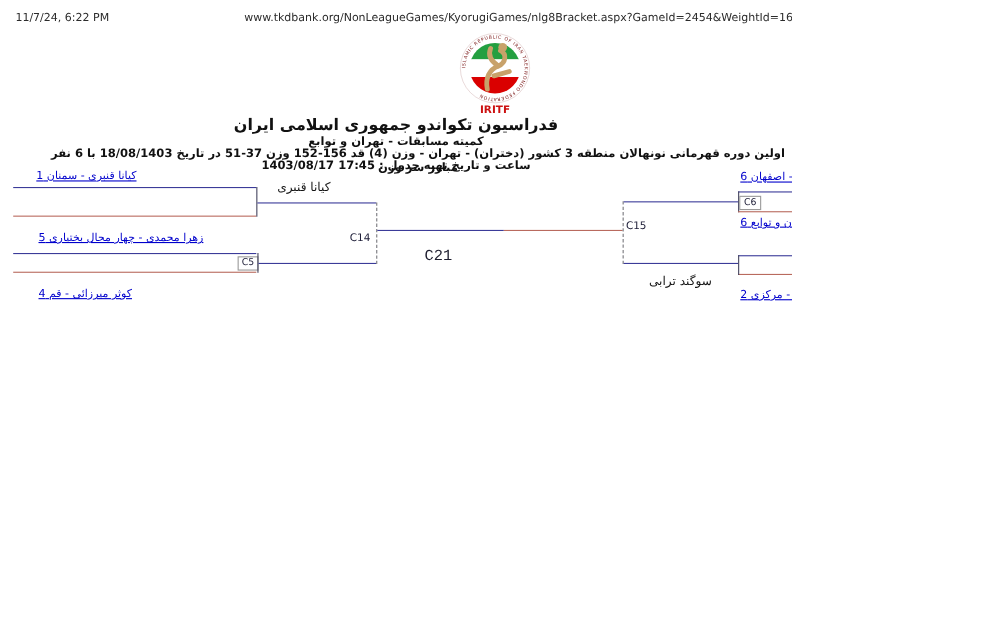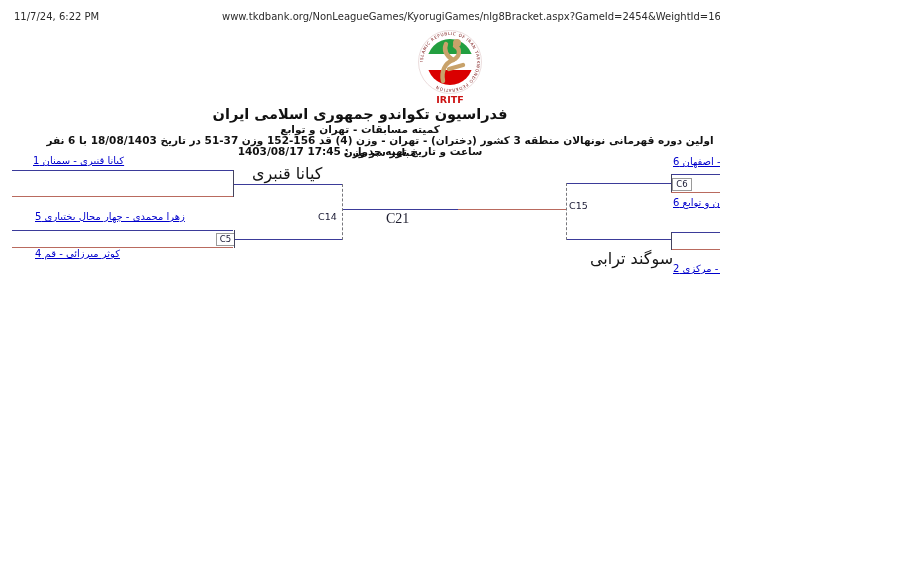--- a/index.html
+++ b/index.html
@@ -11,21 +11,21 @@
   .title{top:106px;font-size:14.5px;font-weight:bold;}
   .sub{font-weight:bold;font-size:10.5px;}
   .hline{position:absolute;height:1px;}
   .vline{position:absolute;width:1px;}
   .blue{background:#3b3b99;}
   .red{background:#b96a5e;}
   .bar{background:#44445e;}
   .dashv{position:absolute;width:0;border-left:1px dashed #77777c;}
   .plink{position:absolute;font-size:10px;color:#0000cc;text-decoration:underline;
          direction:rtl;white-space:nowrap;cursor:pointer;}
-  .wname{position:absolute;font-size:16px;color:#141414;direction:rtl;white-space:nowrap;}
+  .wname{position:absolute;font-size:11px;color:#141414;direction:rtl;white-space:nowrap;}
   .mbox{position:absolute;box-sizing:border-box;border:1px solid #9a9a9a;background:#fff;
         font-size:8.5px;color:#20203a;text-align:center;line-height:11px;}
   .mcode{position:absolute;font-size:9.5px;color:#20203a;white-space:nowrap;}
   .finalcode{position:absolute;font-size:14px;color:#1d1d2e;
              font-family:"Liberation Serif","DejaVu Serif",serif;}
 </style>
 </head>
 <body>
 
 <div id="page">
@@ -70,29 +70,29 @@
   <div class="hline red" style="left:12px;top:196px;width:221px;"></div>
   <div class="vline bar" style="left:233px;top:170px;height:27px;"></div>
   <div class="wname" style="left:252px;top:164px;">کیانا قنبری</div>
   <div class="hline blue" style="left:234px;top:184px;width:108px;"></div>
 
   <a class="plink" style="left:35px;top:211px;">زهرا محمدی - چهار محال بختیاری 5</a>
   <div class="hline blue" style="left:12px;top:230px;width:221px;"></div>
   <div class="mbox" style="left:216px;top:233px;width:19px;height:13px;">C5</div>
   <div class="hline red" style="left:12px;top:247px;width:221px;"></div>
   <div class="vline bar" style="left:234px;top:230px;height:18px;"></div>
-  <a class="plink" style="left:35px;top:248px;">کوثر میرزائی - قم 4</a>
+  <a class="plink" style="left:35px;top:262px;">کوثر میرزائی - قم 4</a>
   <div class="hline blue" style="left:235px;top:239px;width:107px;"></div>
 
   <div class="mcode" style="left:318px;top:201px;margin-top:10px;">C14</div>
   <div class="dashv" style="left:342px;top:184px;height:56px;"></div>
 
   <div class="hline blue" style="left:343px;top:209px;width:115px;"></div>
   <div class="hline red" style="left:458px;top:209px;width:108px;"></div>
-  <div class="finalcode" style="left:386px;top:211px;">C21</div>
+  <div class="finalcode" style="left:386px;top:225px;font-family:Liberation Mono, monospace;">C21</div>
 
   <div class="dashv" style="left:566px;top:183px;height:57px;"></div>
   <div class="mcode" style="left:569px;top:200px;">C15</div>
   <div class="hline blue" style="left:567px;top:183px;width:104px;"></div>
   <div class="hline blue" style="left:567px;top:239px;width:104px;"></div>
   <div class="wname" style="left:590px;top:249px;">سوگند ترابی</div>
 
   <a class="plink" style="left:673px;top:156px;">پریا جعفری - اصفهان 6</a>
   <div class="hline blue" style="left:671px;top:174px;width:222px;"></div>
   <div class="vline bar" style="left:671px;top:174px;height:19px;"></div>

